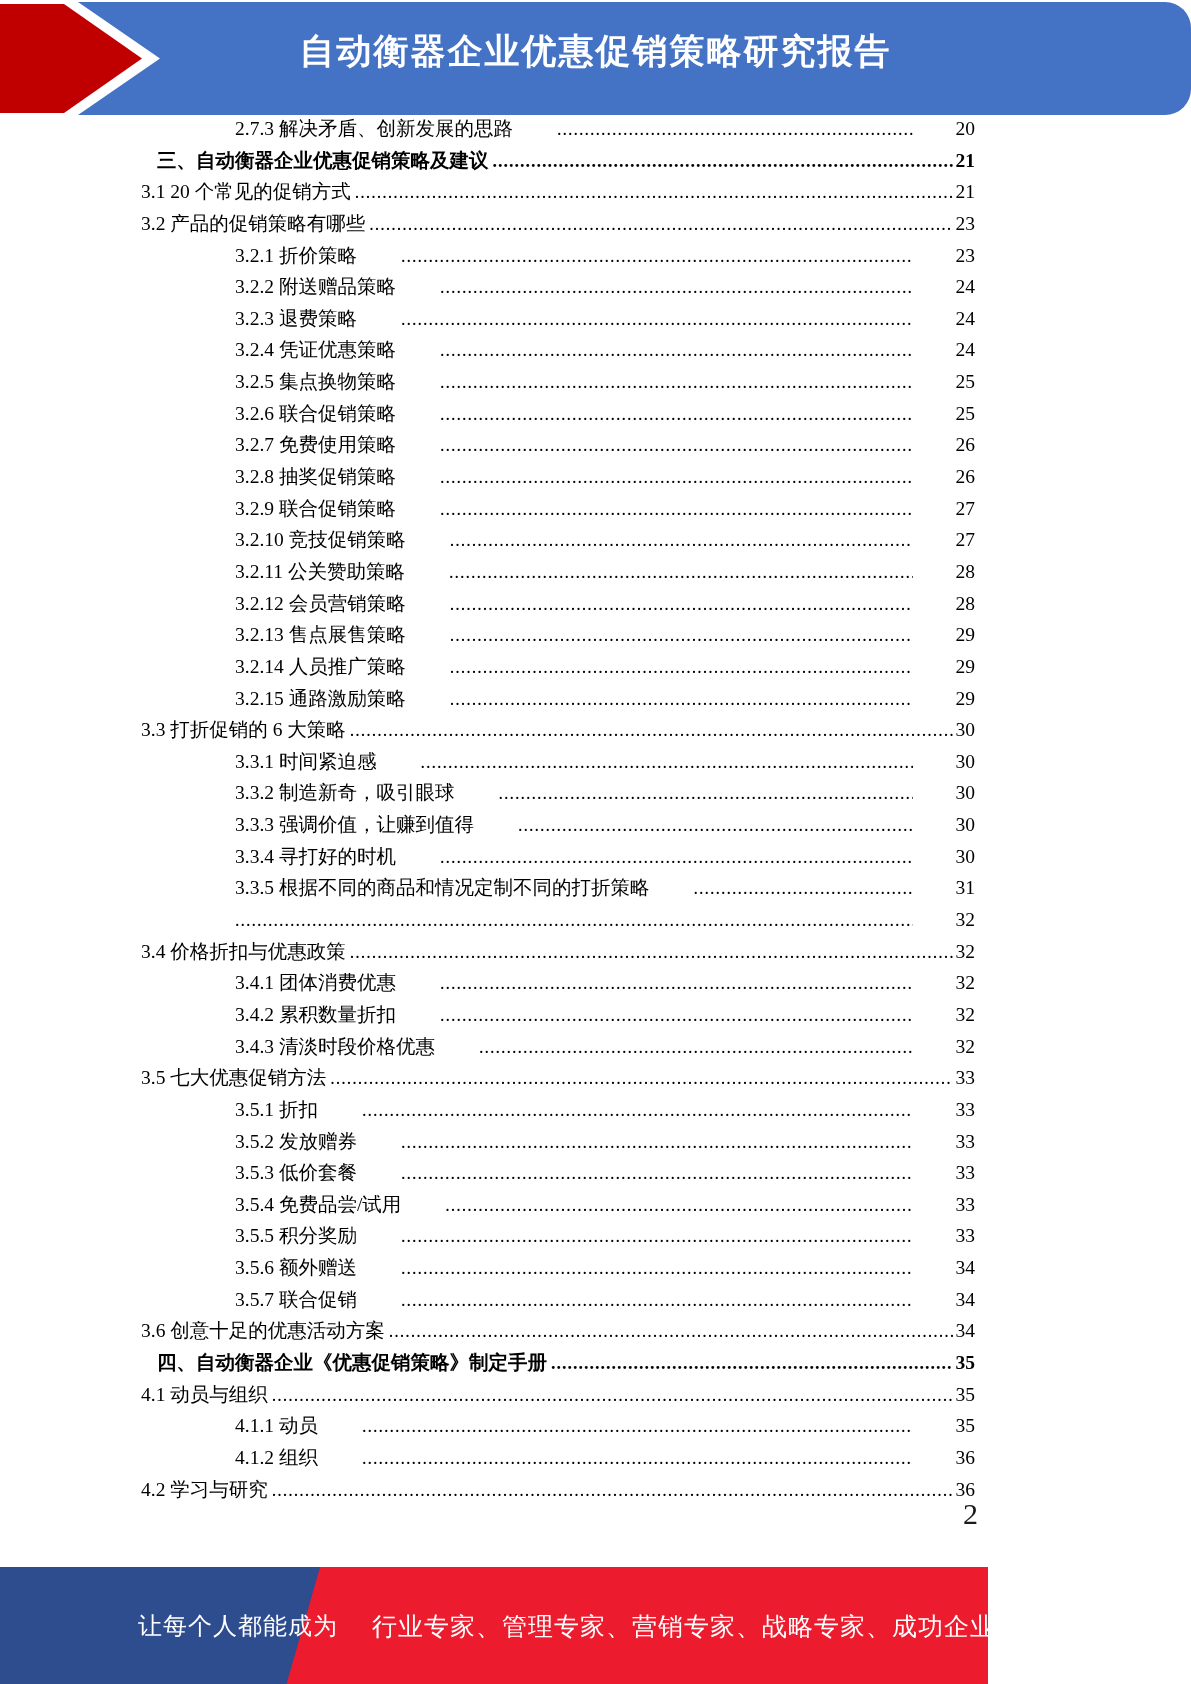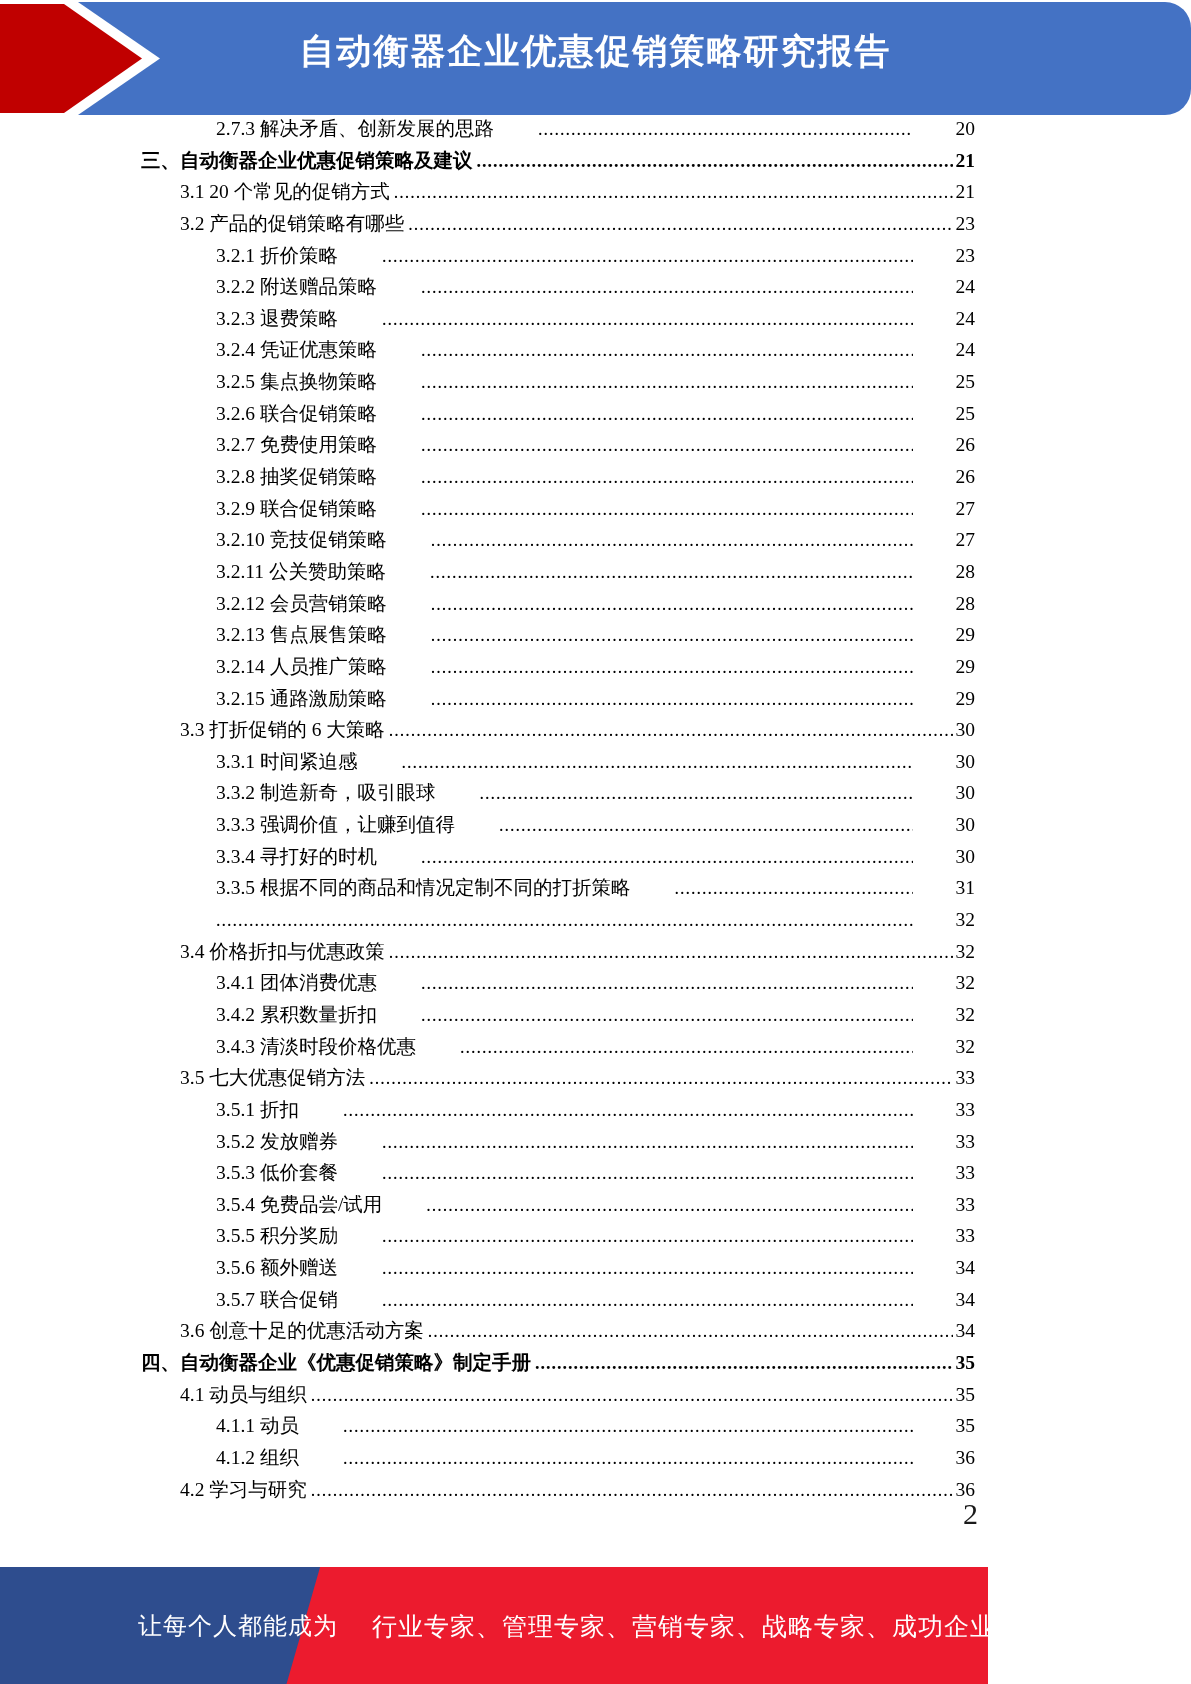--- a/index.html
+++ b/index.html
@@ -33,23 +33,23 @@
   
   .toc {
     position: absolute; top: 113px; left: 141px; width: 834px;
     font-size: 19.5px; color: #000;
   }
   .toc-row {
     display: flex; align-items: baseline;
     height: 31.65px; line-height: 31.65px;
     white-space: nowrap;
   }
-  .toc-row.lv2 { margin-left: 39px; }
-  .toc-row.lv3 { margin-left: 75px; gap: 40px; }
-  .toc-row.bold { font-weight: 700; }
+  .toc-row.lv2 { }
+  .toc-row.lv3 { margin-left: 94px; gap: 40px; }
+  .toc-row.bold { font-weight: 700; margin-left: 16px; }
   .toc-label { white-space: nowrap; padding-right: 4px; }
   .dots {
     flex: 1 1 auto; overflow: hidden; white-space: nowrap;
     font-size: 18px; letter-spacing: 1px;
   }
   .toc-page { white-space: nowrap; padding-left: 3px; }
 
   
   .page-number {
     position: absolute; top: 1497px; right: 213px;

